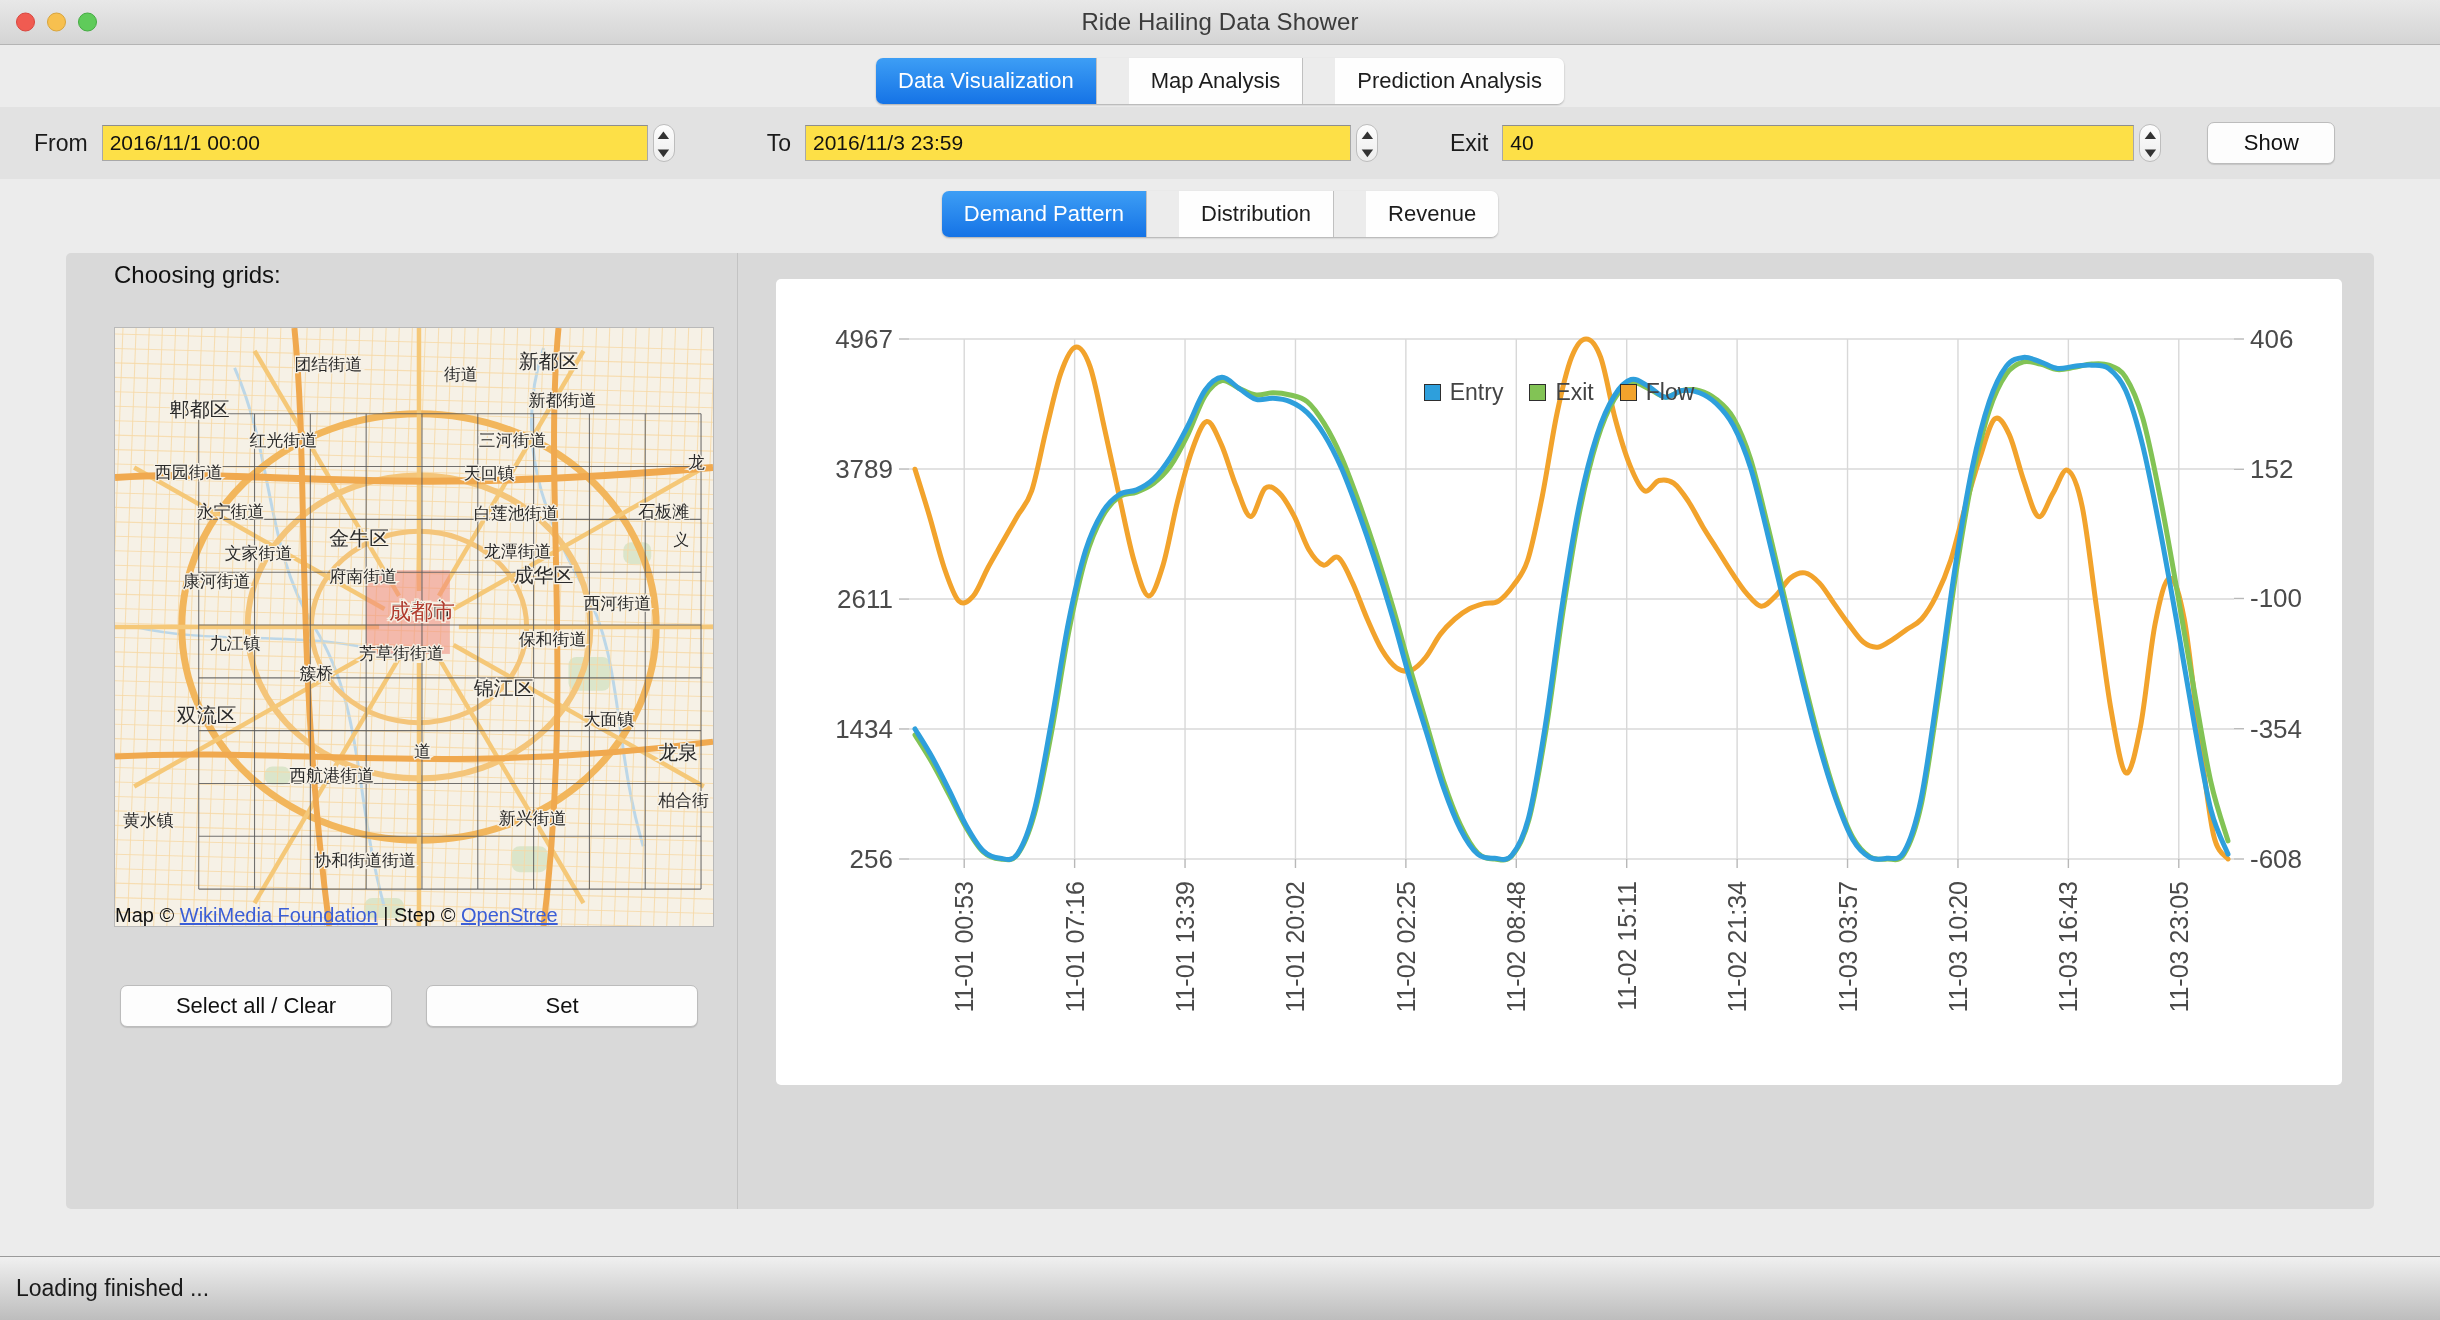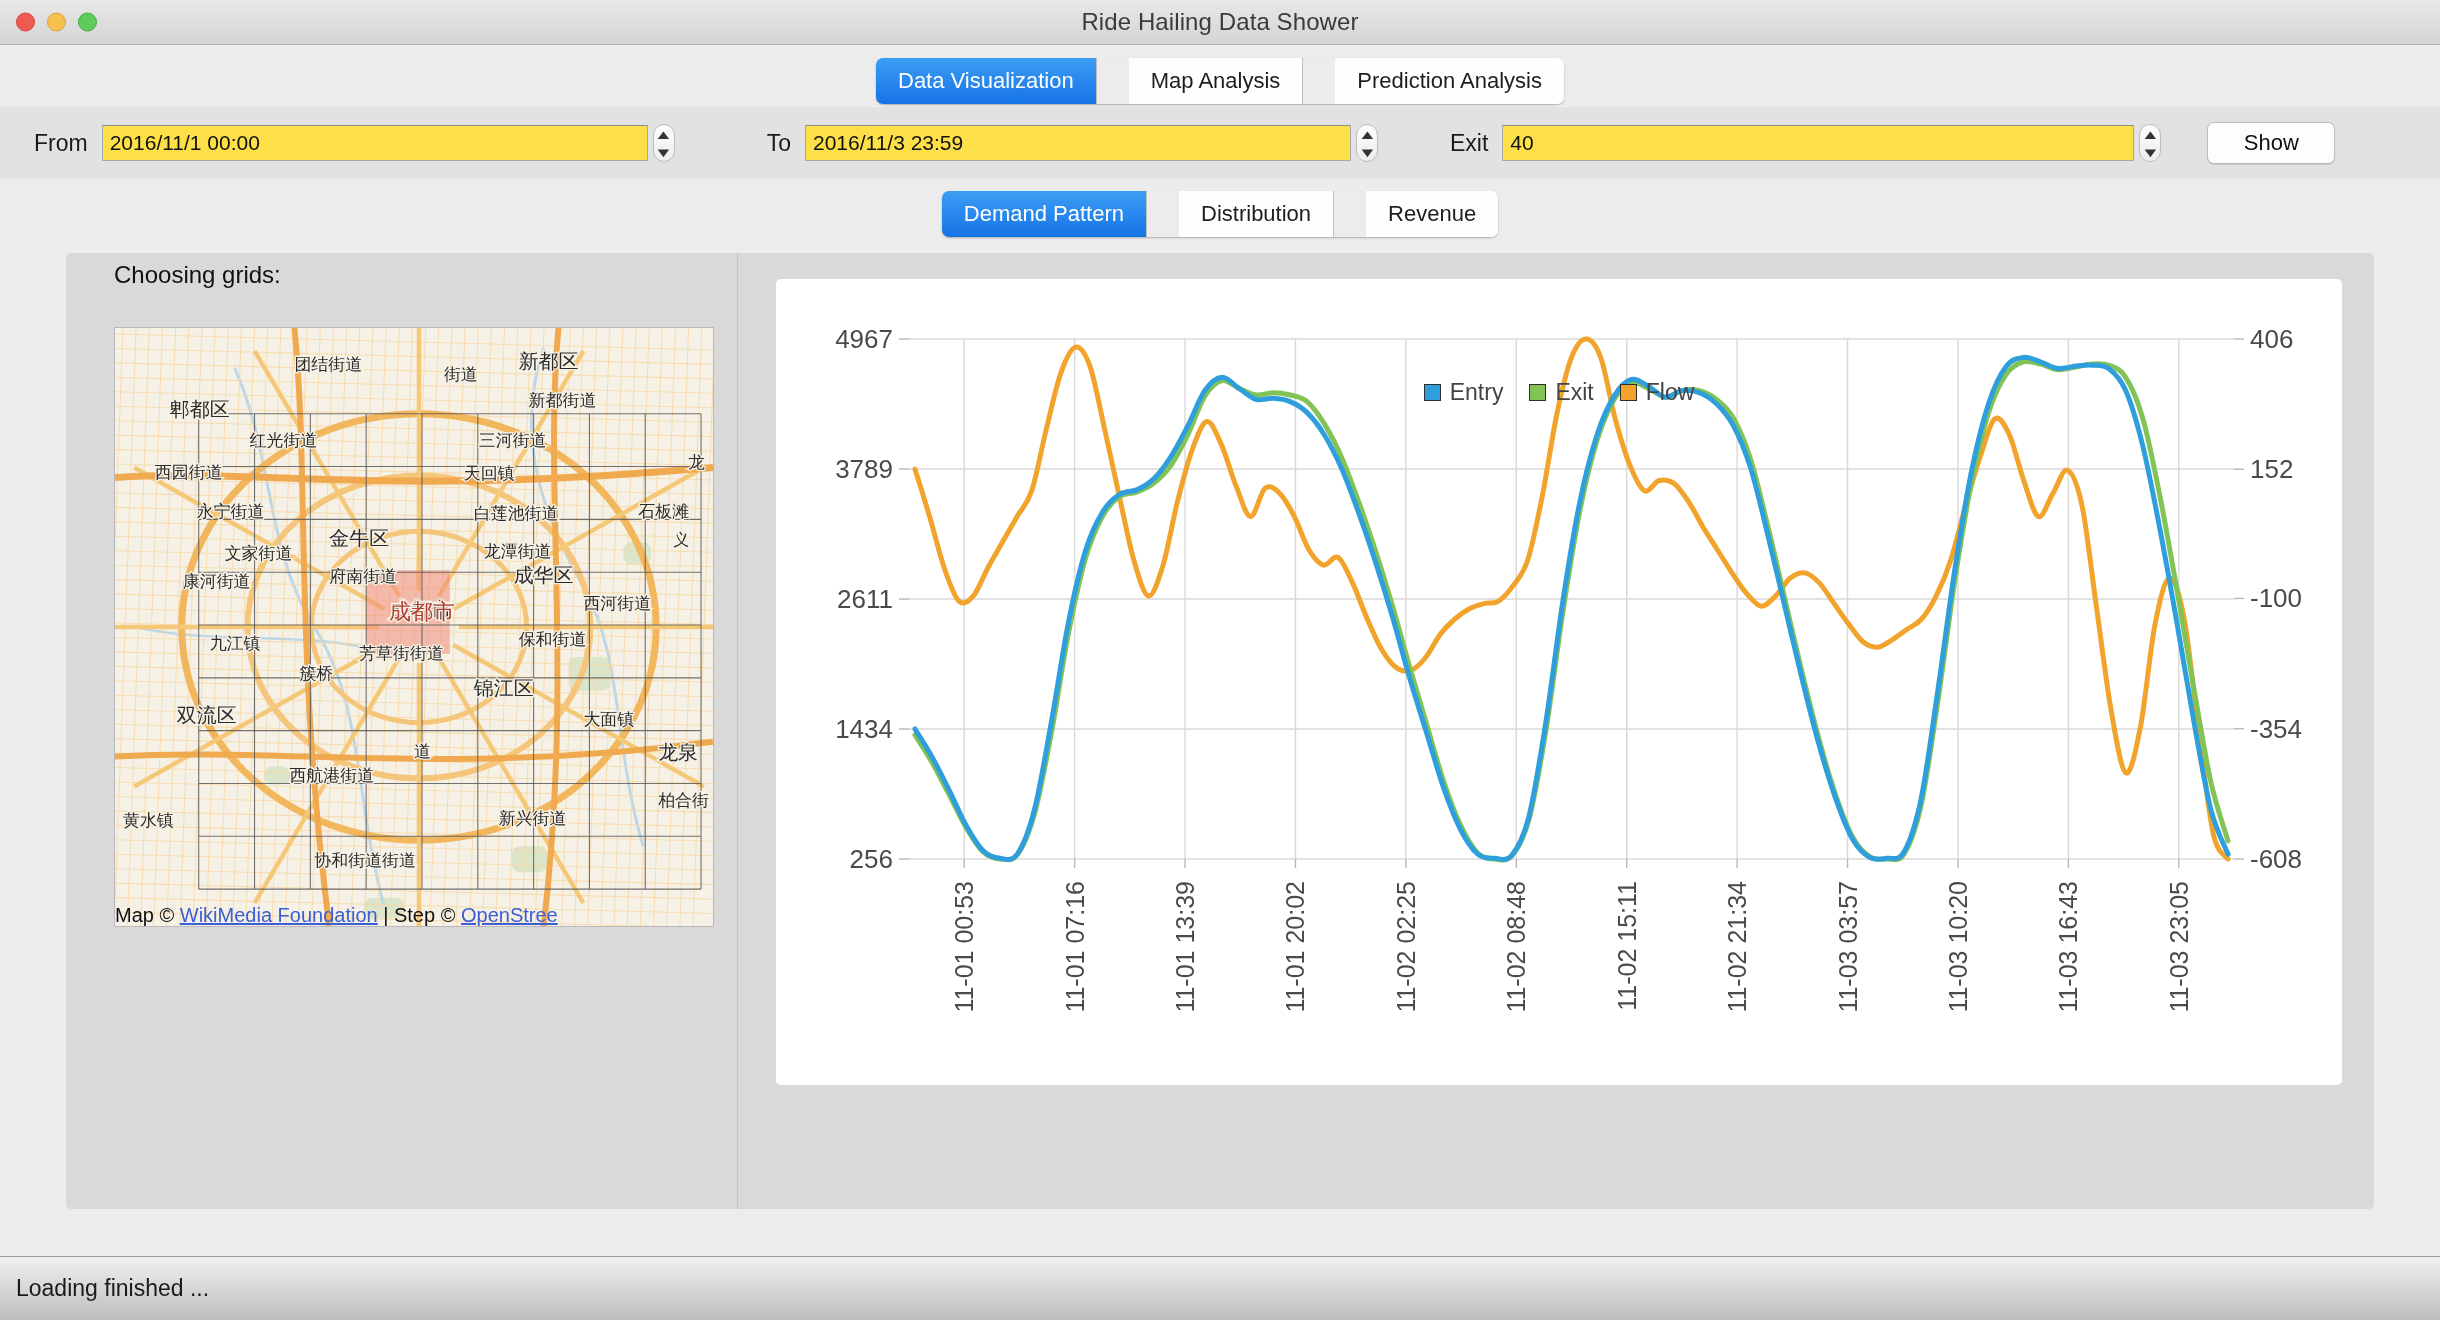--- a/index.html
+++ b/index.html
@@ -508,20 +508,24 @@
               <text x="8" y="500" font-family="DejaVu Sans, sans-serif" font-size="17" fill="#2a2a2a" stroke="#f6f1e6" stroke-width="2.6" paint-order="stroke">黄水镇</text>
               <text x="385" y="498" font-family="DejaVu Sans, sans-serif" font-size="17" fill="#2a2a2a" stroke="#f6f1e6" stroke-width="2.6" paint-order="stroke">新兴街道</text>
               <text x="200" y="540" font-family="DejaVu Sans, sans-serif" font-size="17" fill="#2a2a2a" stroke="#f6f1e6" stroke-width="2.6" paint-order="stroke">协和街道街道</text>
               <text x="275" y="292" font-family="DejaVu Sans, sans-serif" font-size="22" fill="#b03b2e" stroke="#f6f1e6" stroke-width="2.6" paint-order="stroke">成都市</text>
             </svg>
           <div class="map-attr">
             <span>Map © </span><a href="#">WikiMedia Foundation</a><span> | Step © </span><a href="#">OpenStree</a>
           </div>
         </div>
 
+        <div class="map-buttons">
+          <div class="btn btn-wide">Select all / Clear</div>
+          <div class="btn btn-set">Set</div>
+        </div>
       </div>
 
       <div class="right-col">
         <div class="chart-card">
           <div class="legend-row">
             <div class="legend-item">
               <span class="legend-swatch" id="sw-entry" style="background: rgb(46, 159, 220);"></span>
               <span>Entry</span>
             </div>
             <div class="legend-item">

